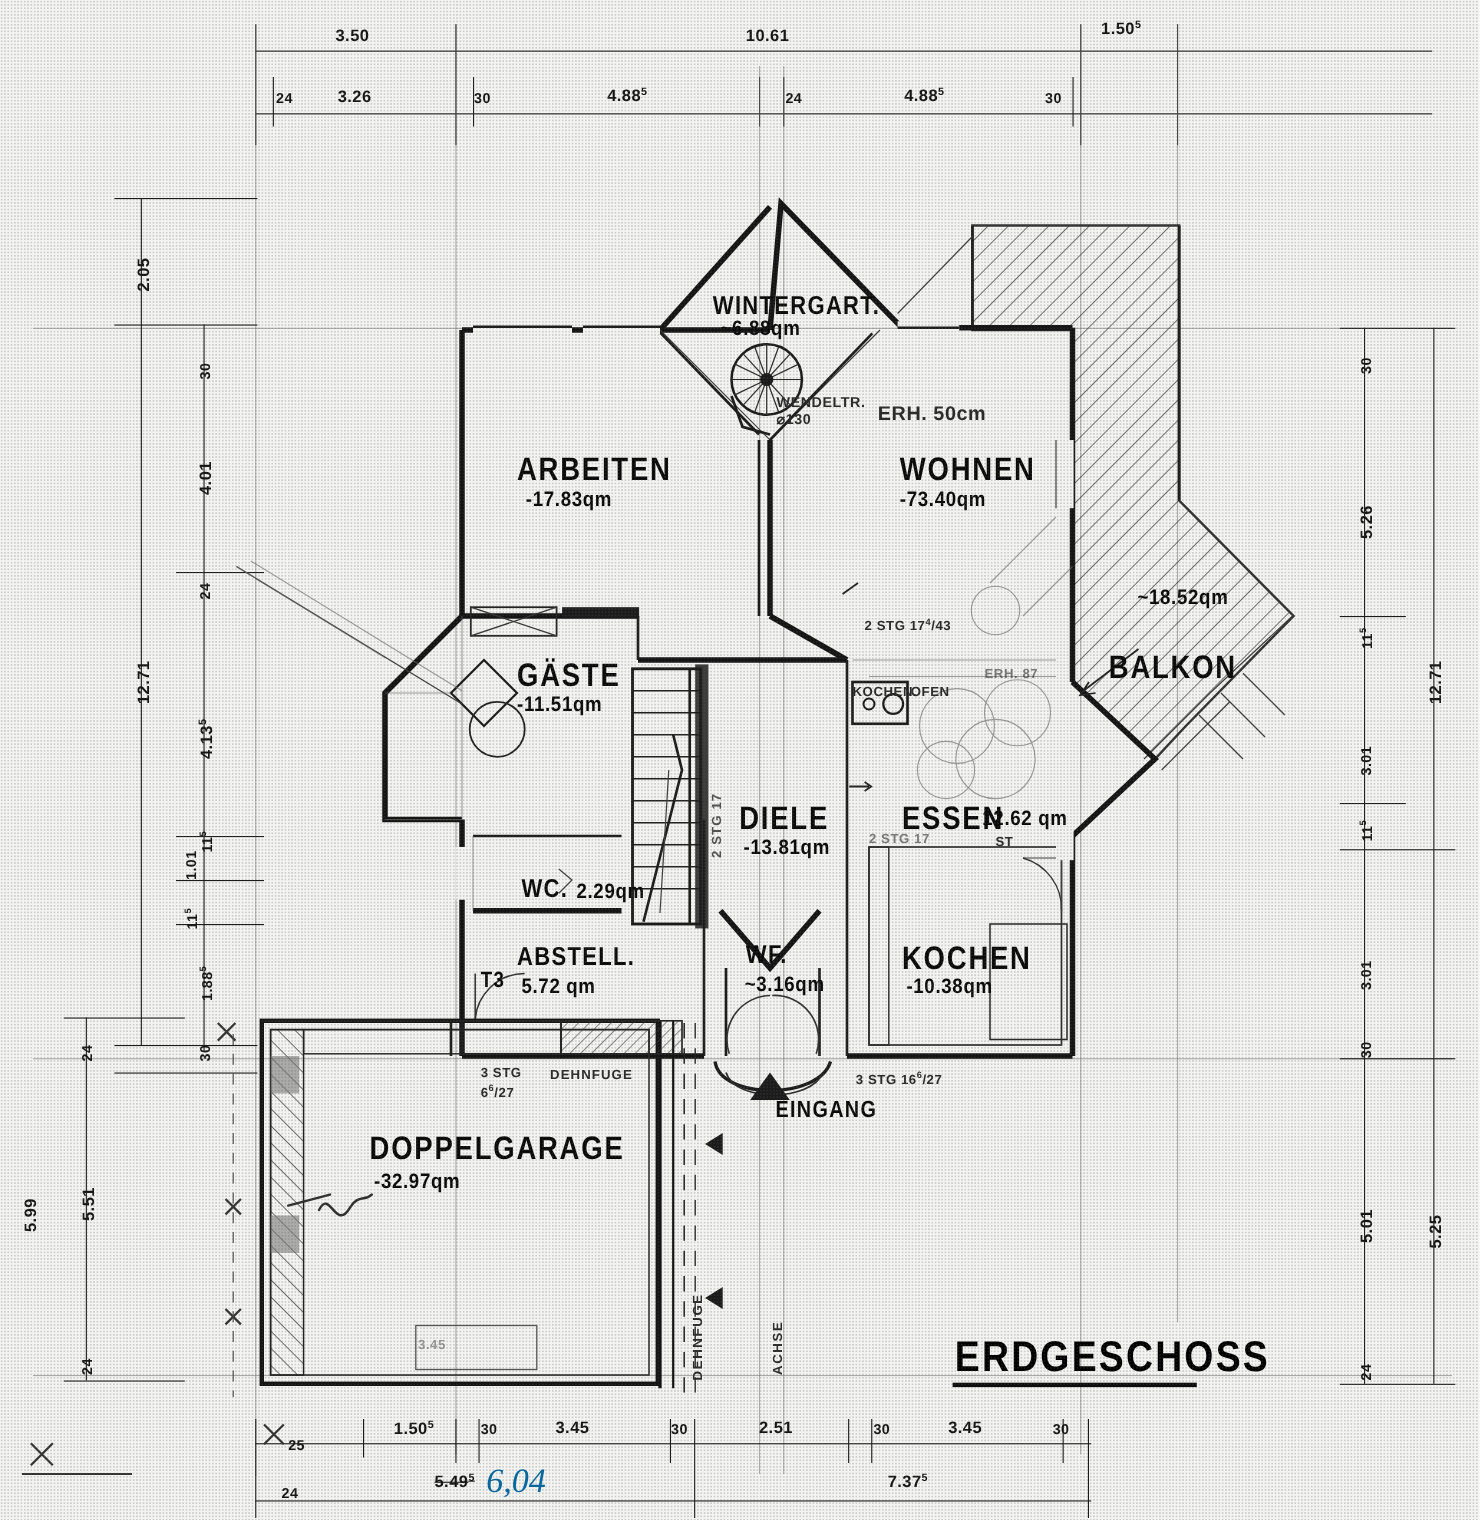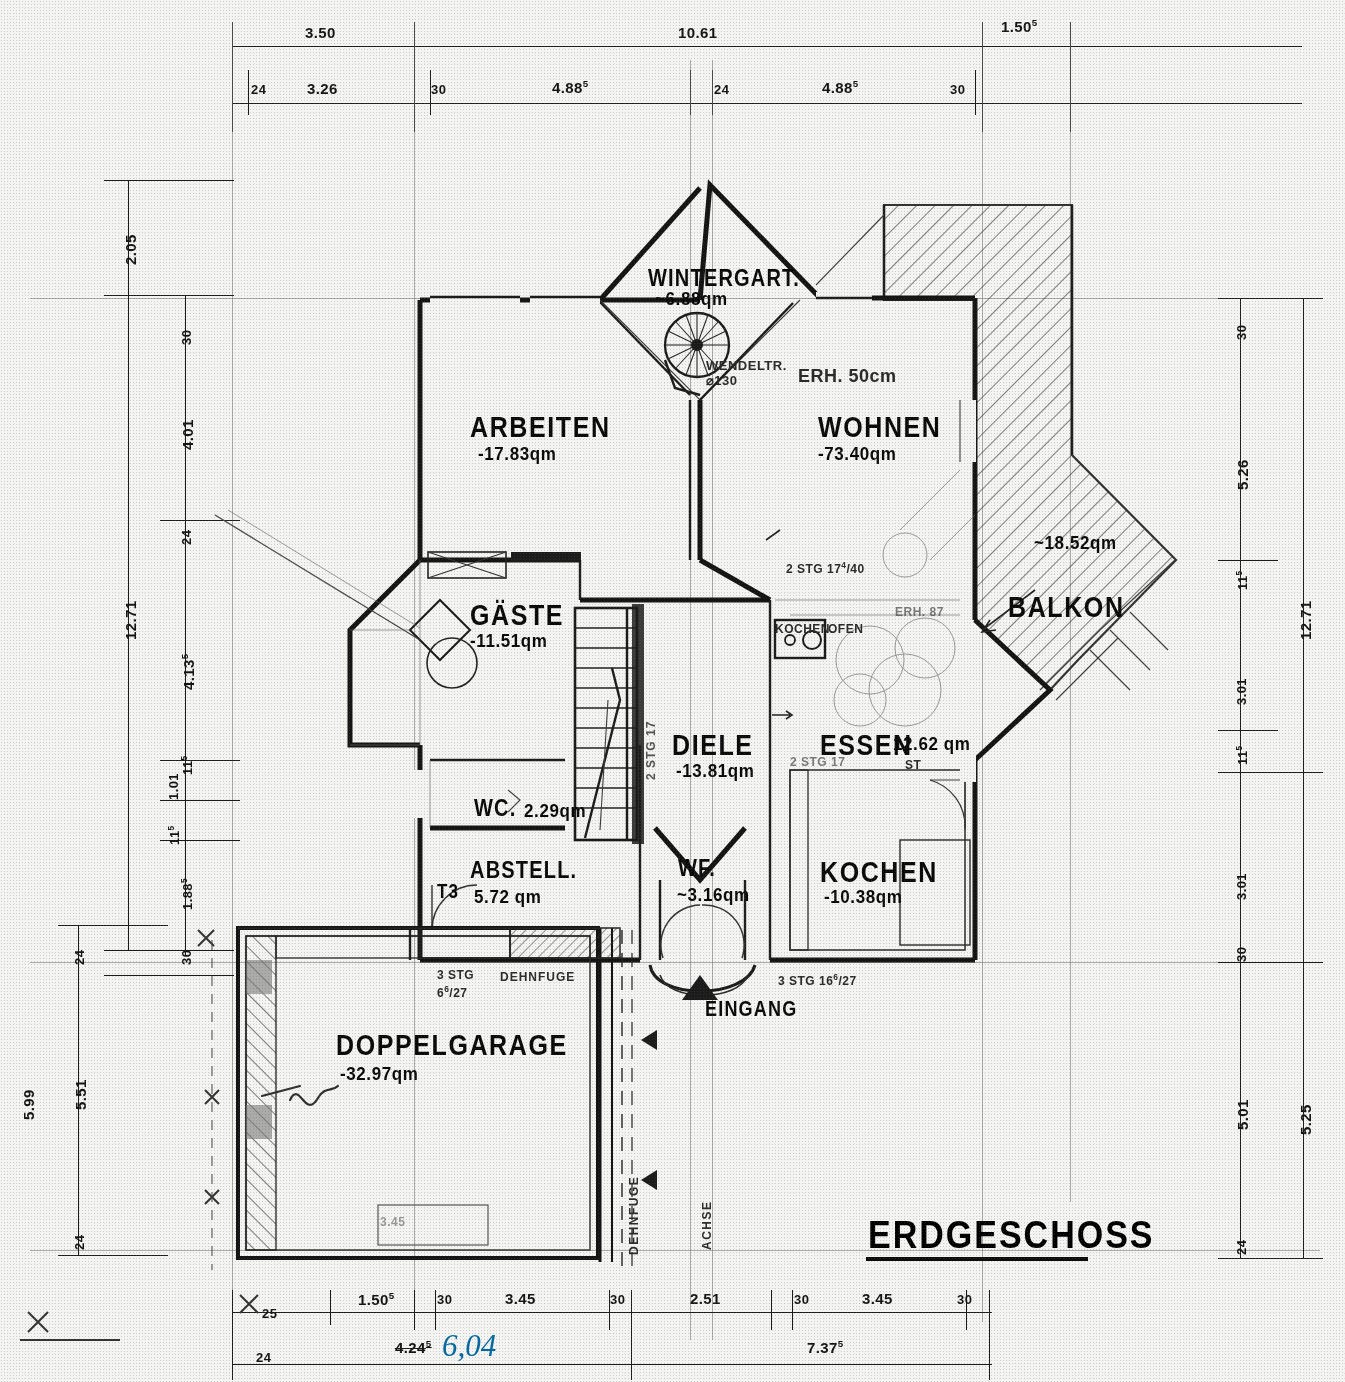--- a/index.html
+++ b/index.html
@@ -179,21 +179,21 @@
 
   <div class="dim" style="left:358px;top:1290px;"><span>1.50</span><sup>5</sup></div>
   <div class="dim sm" style="left:437px;top:1292px;"><span>30</span></div>
   <div class="dim" style="left:505px;top:1290px;"><span>3.45</span></div>
   <div class="dim sm" style="left:610px;top:1292px;"><span>30</span></div>
   <div class="dim" style="left:690px;top:1290px;"><span>2.51</span></div>
   <div class="dim sm" style="left:794px;top:1292px;"><span>30</span></div>
   <div class="dim" style="left:862px;top:1290px;"><span>3.45</span></div>
   <div class="dim sm" style="left:957px;top:1292px;"><span>30</span></div>
 
-  <div class="dim" style="left:395px;top:1338px;text-decoration:line-through;"><span>4.24</span><sup>5</sup></div>
+  <div class="dim" style="left:395px;top:1338px;text-decoration:line-through;"><span>5.49</span><sup>5</sup></div>
   <div class="dim" style="left:807px;top:1338px;"><span>7.37</span><sup>5</sup></div>
 
   <div class="dim sm" style="left:262px;top:1306px;"><span>25</span></div>
   <div class="dim sm" style="left:256px;top:1350px;"><span>24</span></div>
 
   <div class="ink" style="left:442px;top:1328px;font-size:31px;font-style:italic;color:#0369a1;font-family:'Liberation Serif',serif;"><span>6,04</span></div>
 
   <div class="title" style="left:868px;top:1212px;"><span>ERDGESCHOSS</span></div>
   <div class="title-rule" style="left:866px;top:1257px;width:222px;"></div>
 
@@ -468,21 +468,21 @@
 
   <div class="room" style="left:820px;top:855px;"><span>KOCHEN</span></div>
   <div class="area" style="left:824px;top:886px;"><span>-10.38qm</span></div>
 
   <div class="room" style="left:336px;top:1028px;"><span>DOPPELGARAGE</span></div>
   <div class="area" style="left:340px;top:1063px;"><span>-32.97qm</span></div>
 
   <div class="note" style="left:798px;top:320px;font-size:18px;margin-top:46px;"><span>ERH. 50cm</span></div>
   <div class="note" style="left:706px;top:358px;font-size:13px;"><span>WENDELTR.</span></div>
   <div class="note" style="left:706px;top:373px;font-size:13px;"><span>⌀130</span></div>
-  <div class="note" style="left:786px;top:560px;"><span>2 STG 17</span><sup>4</sup><span>/40</span></div>
+  <div class="note" style="left:786px;top:560px;"><span>2 STG 17</span><sup>4</sup><span>/43</span></div>
   <div class="note" style="left:775px;top:622px;"><span>KOCHEN.</span></div>
   <div class="note" style="left:828px;top:622px;"><span>OFEN</span></div>
   <div class="note" style="left:895px;top:605px;opacity:.6;"><span>ERH. 87</span></div>
   <div class="note" style="left:790px;top:755px;opacity:.6;"><span>2 STG 17</span></div>
   <div class="note" style="left:905px;top:758px;"><span>ST</span></div>
 
   <div class="note" style="left:437px;top:968px;"><span>3 STG</span></div>
   <div class="note" style="left:437px;top:984px;"><span>6</span><sup>6</sup><span>/27</span></div>
   <div class="note" style="left:500px;top:970px;letter-spacing:1px;"><span>DEHNFUGE</span></div>
   <div class="note" style="left:778px;top:972px;"><span>3 STG  16</span><sup>6</sup><span>/27</span></div>

